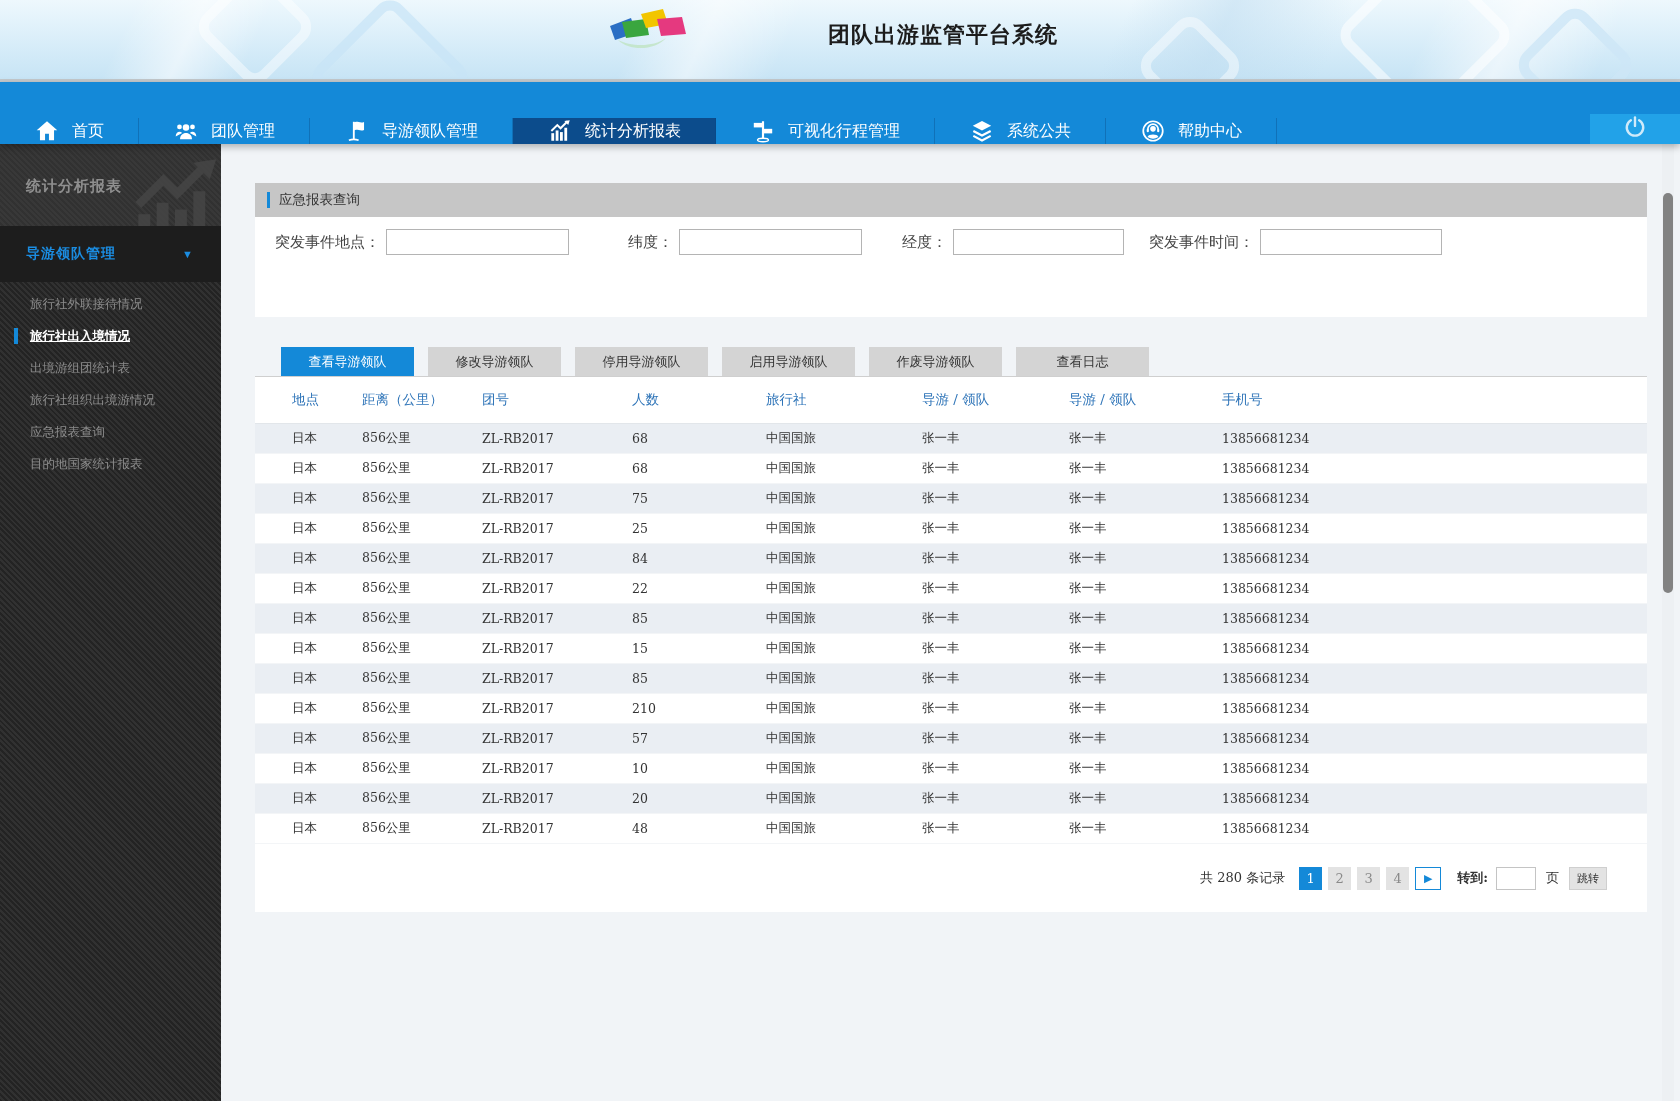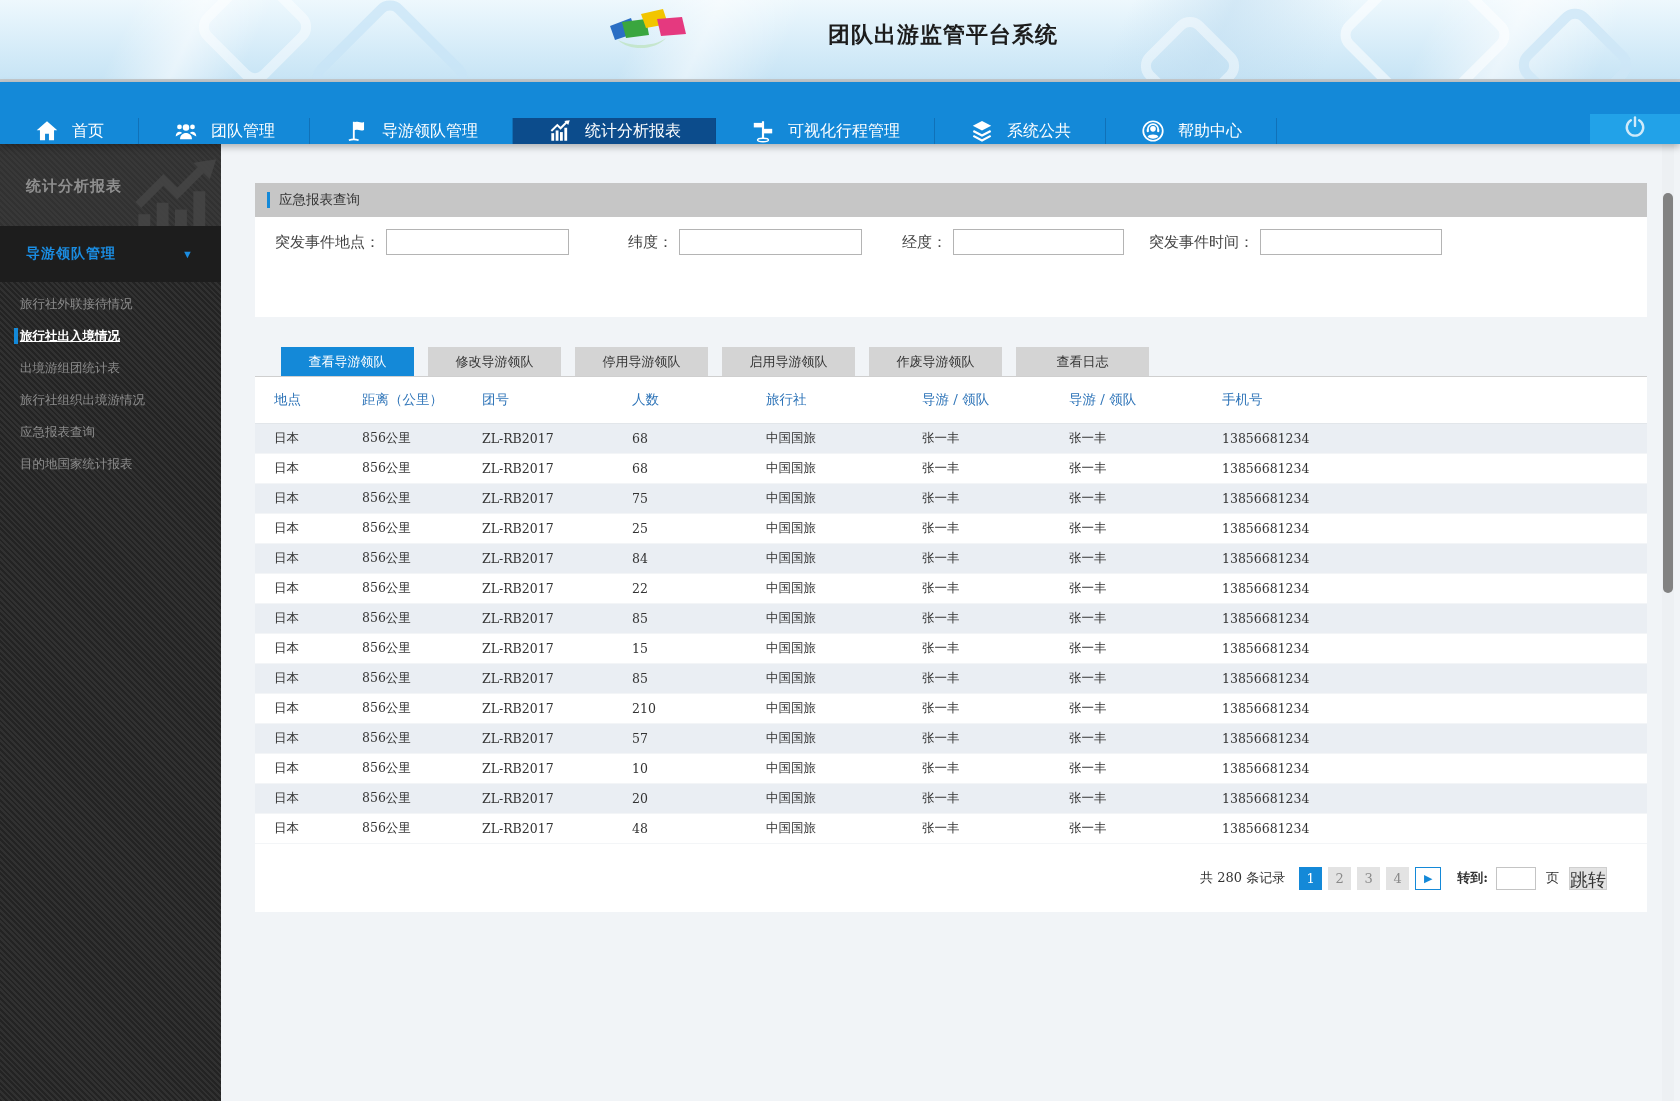--- a/index.html
+++ b/index.html
@@ -44,21 +44,21 @@
   .sidebar { position:absolute; left:0; top:144px; width:221px; height:957px; background:#2d2d2d; overflow:hidden;
     background-image:repeating-linear-gradient(45deg, rgba(0,0,0,.22) 0 2px, rgba(255,255,255,.02) 2px 4px); }
   .sidebar-header { position:relative; height:82px; background:rgba(62,62,62,.55); overflow:hidden; }
   .sidebar-header .sb-title { position:absolute; left:26px; top:33px; font-size:15px; font-weight:bold; color:#8f8f8f; letter-spacing:1px; }
   .sidebar-watermark { position:absolute; right:-14px; top:6px; width:120px; height:110px; opacity:.85; }
   .sidebar-group { height:56px; background:#1d1d1d; display:flex; align-items:center; justify-content:space-between;
     padding:0 28px 0 26px; cursor:pointer; }
   .sidebar-group .sg-label { color:#1b8ce0; font-size:14px; font-weight:bold; letter-spacing:1px; }
   .sidebar-group .sg-arrow { color:#1b8ce0; font-size:11px; }
   .sidebar-menu { list-style:none; padding-top:6px; }
-  .sidebar-item { position:relative; height:32px; line-height:32px; padding-left:20px; color:#8c8c8c;
+  .sidebar-item { position:relative; height:32px; line-height:32px; padding-left:30px; color:#8c8c8c;
     font-size:12.5px; cursor:pointer; white-space:nowrap; }
   .sidebar-item.active { color:#fff; font-weight:bold;text-decoration:underline; }
   .sidebar-item.active::before { content:""; position:absolute; left:14px; top:8px; width:4px; height:16px; background:#1489d8; }
 
   
   .content { position:absolute; left:221px; top:144px; width:1459px; height:957px; }
   .panel { position:absolute; left:34px; width:1392px; background:#fff; }
 
   
   .search-panel { top:39px; height:134px; }
@@ -88,37 +88,37 @@
   .tab.active { background:#1489d8; color:#ffffff; }
 
   
   .table-panel { top:232px; height:536px; border-top:1px solid #cfcfcf; }
   table.data { width:100%; border-collapse:collapse; table-layout:fixed; }
   table.data th { height:46px; text-align:left; font-size:13.5px; color:#2e74b8; font-weight:normal;
     font-family:"DejaVu Serif", serif; border-bottom:1px solid #e2e6ea; }
   table.data td { height:30px; font-size:12.5px; color:#333; font-family:"DejaVu Serif", serif; }
   table.data tbody tr:nth-child(odd) { background:#eaeef3; }
   table.data tbody tr { border-bottom:1px solid #f3f5f7; cursor:default; }
-  .c1 { padding-left:19px; }
+  .c1 { padding-left:37px; }
 
   
   .pagination { position:absolute; right:40px; top:489px; height:24px; display:flex; align-items:center;
     font-family:"DejaVu Serif", serif; font-size:13px; color:#333; }
   .pg-summary { margin-right:14px; }
   .pg-pages { display:flex; gap:6px; }
   .pg-btn { min-width:23px; height:23px; border:none; background:#e3e3e3; color:#8a8a8a; font-size:13px; cursor:pointer;
     font-family:"DejaVu Serif", serif; }
   .pg-btn.active { background:#1489d8; color:#fff; }
   .pg-next { width:26px; height:23px; margin-left:6px; background:#fff; border:1px solid #1489d8; color:#1489d8;
     font-size:11px; cursor:pointer; display:flex; align-items:center; justify-content:center; }
   .pg-goto { margin-left:16px; font-weight:bold; }
   .pg-input { width:40px; height:23px; border:1px solid #c4c4c4; margin-left:8px; text-align:center; font-size:13px; }
   .pg-unit { margin-left:10px; }
   .pg-jump { margin-left:10px; width:38px; height:23px; border:1px solid #cfcfcf; background:#e3e3e3; color:#333;
-    font-size:18px; cursor:pointer; font-family:"Liberation Sans", sans-serif; }
+    font-size:11px; cursor:pointer; font-family:"Liberation Sans", sans-serif; }
 
   
   .scrollbar-track { position:absolute; right:6px; top:144px; width:12px; height:957px; background:#edf0f3; }
   .scrollbar-thumb { position:absolute; left:1px; top:49px; width:10px; height:400px; background:#828282; border-radius:5px; cursor:grab; }
 </style>
 </head>
 <body>
 
 <div class="page">
 

